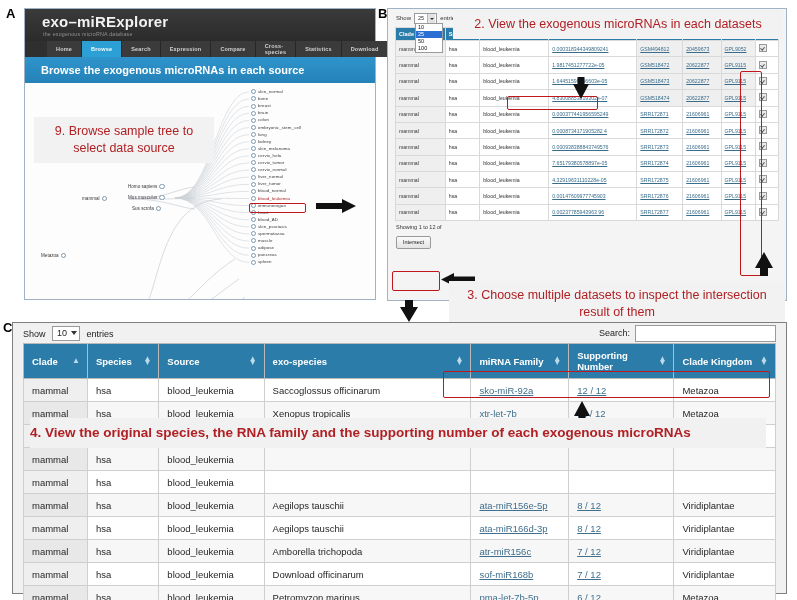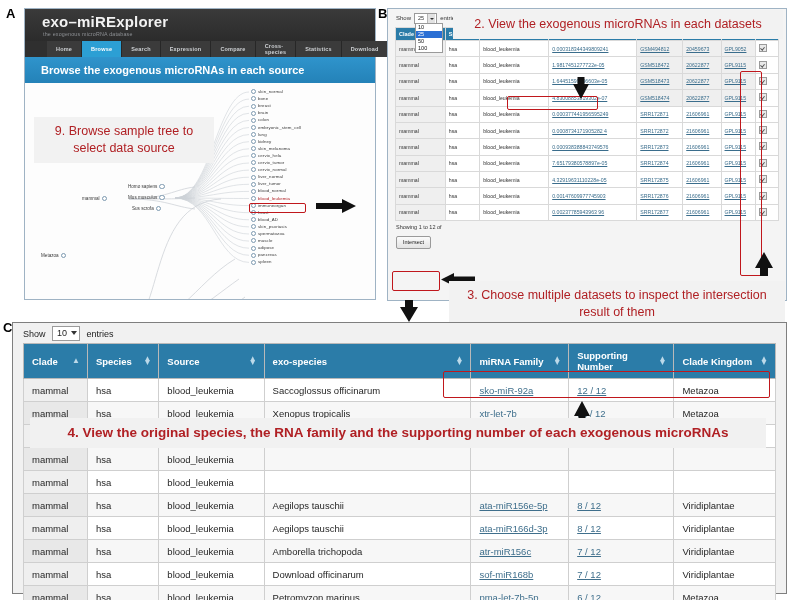--- a/index.html
+++ b/index.html
@@ -178,21 +178,21 @@
     font-size:9.5px;color:#262626;padding:5.5px 8px;border:1px solid #cfcfcf;
     background:#ffffff;white-space:nowrap;overflow:hidden;
   }
   table.big tr.odd td{background:#f7f7f7;}
   table.big td.first{background:#efefef;}
   table.big tr.odd td.first{background:#e8e8e8;}
   table.big a{color:#3f6f8c;text-decoration:underline;}
   .c-ann{
     position:absolute;left:30px;top:418px;width:736px;
     background:#f1f1f1;color:#b02024;font-size:13.5px;font-weight:bold;
-    text-align:center;line-height:1.45;padding:5px 0;z-index:20;
+    text-align:left;line-height:1.45;padding:5px 0;z-index:20;
   }
 </style>
 </head>
 <body>
 
 <div class="panel-letter" style="left:6px;top:6px;">A</div>
 
 <div id="panelA">
   <div class="app-header">
     <div class="app-title">exo–miRExplorer</div>
@@ -483,20 +483,24 @@
 <div id="panelC">
   <div class="c-toolbar">
     <div>
       <span>Show</span>
       <span class="c-sel">
         <span>10</span>
         <i class="caret2"></i>
       </span>
       <span>entries</span>
     </div>
+    <div class="search-wrap">
+      <span>Search:</span>
+      <input class="search-input" type="text" value="" style="">
+    </div>
   </div>
 
   <div style="padding:0 10px;position:relative;">
     <table class="big">
       <colgroup>
         <col style="width:8.5%">
           <col style="width:9.5%">
           <col style="width:14%">
         <col style="width:27.5%">
           <col style="width:13%">

